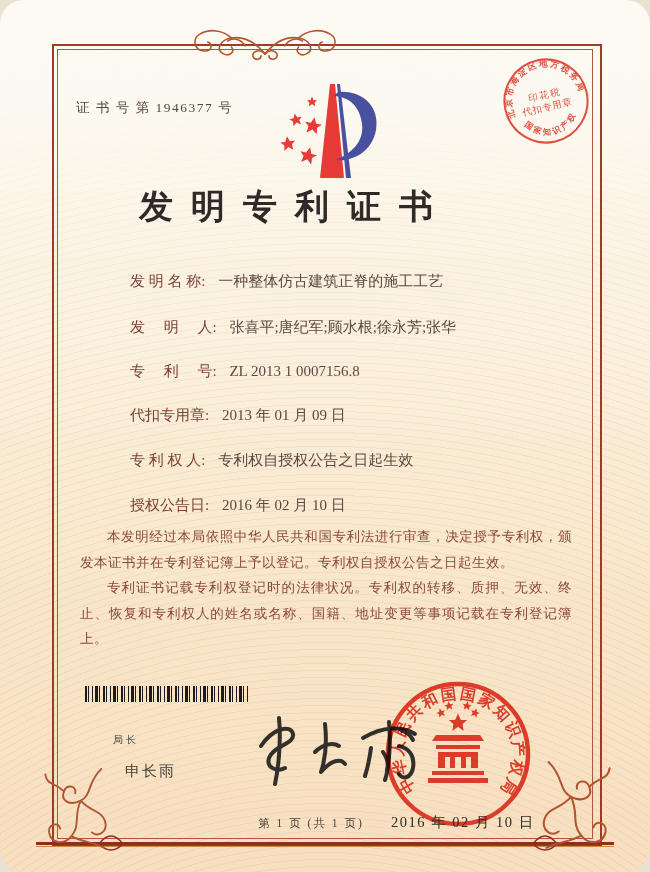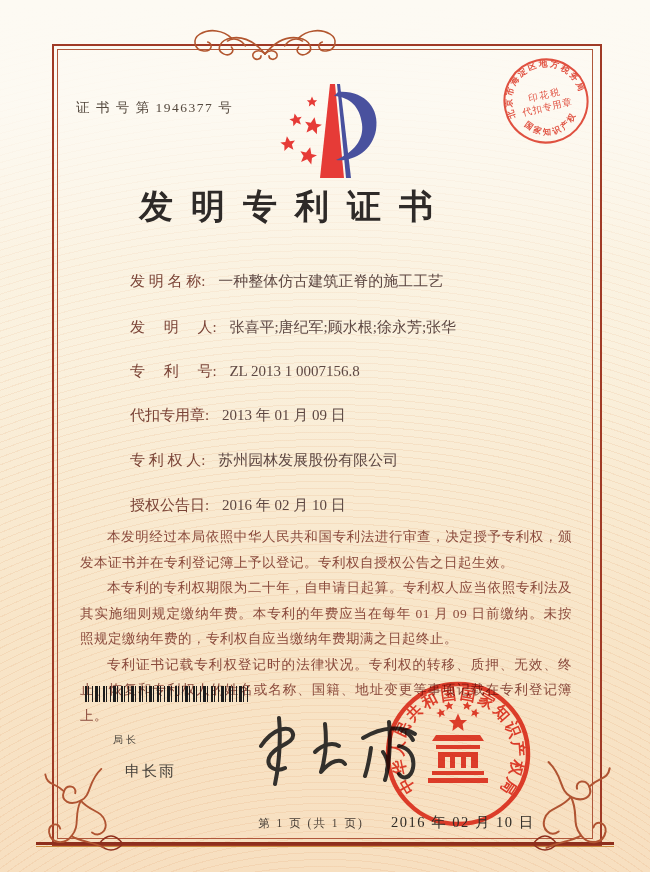--- a/index.html
+++ b/index.html
@@ -3,20 +3,21 @@
 <meta charset="utf-8">
 <style>
   html,body{margin:0;padding:0;background:#e9e2d2;}
   .page{
     position:relative;width:650px;height:872px;margin:0 auto;overflow:hidden;
     font-family:"Liberation Serif","DejaVu Serif",serif;
     background-image:
       linear-gradient(180deg, rgba(253,250,243,1) 0%, rgba(253,250,243,.88) 12%, rgba(251,243,227,.4) 30%, rgba(250,236,210,0) 52%),
       repeating-radial-gradient(circle at 50% 150%, rgba(222,148,92,.14) 0 1px, rgba(255,255,255,0) 1px 7px),
       linear-gradient(180deg,#fcf8ee 0%,#faf0dc 40%,#f8e5c8 72%,#f7dfc0 100%);
+    border-radius: 24px;
   }
   .frame-outer{position:absolute;left:52px;top:44px;width:546px;height:799px;border:2px solid #a03a26;}
   .frame-inner{position:absolute;left:57px;top:49px;width:534px;height:788px;border:1px solid #b0573b;}
   .cert-no{position:absolute;left:76px;top:99px;font-size:13.5px;letter-spacing:1.5px;color:#55493e;}
   .logo{position:absolute;left:266px;top:80px;width:126px;height:104px;}
   .tax-stamp{position:absolute;left:499px;top:54px;width:94px;height:94px;transform:rotate(-13deg);opacity:.92;mix-blend-mode:multiply;}
   .title{position:absolute;left:0;top:184px;width:572px;text-align:center;font-size:34px;font-weight:600;
          color:#2e2a28;letter-spacing:18px;padding-left:18px;box-sizing:border-box;}
   .fields{position:absolute;left:84px;top:0;width:500px;}
   .field-row{position:absolute;left:0;font-size:15px;white-space:nowrap;margin-left:46px;}
@@ -116,31 +117,30 @@
     <div class="field-row f2">
       <span class="field-label">专　 利　 号:</span>
       <span class="field-value">ZL 2013 1 0007156.8</span>
     </div>
     <div class="field-row f3">
       <span class="field-label">代扣专用章:</span>
       <span class="field-value">2013 年 01 月 09 日</span>
     </div>
     <div class="field-row f4">
       <span class="field-label">专 利 权 人:</span>
-      <span class="field-value">苏州园林发展股份有限公司</span>
+      <span class="field-value">专利权自授权公告之日起生效</span>
     </div>
     <div class="field-row f5">
       <span class="field-label">授权公告日:</span>
       <span class="field-value">2016 年 02 月 10 日</span>
     </div>
   </div>
 
   <div class="body-text">
     <p>本发明经过本局依照中华人民共和国专利法进行审查，决定授予专利权，颁发本证书并在专利登记簿上予以登记。专利权自授权公告之日起生效。</p>
-    <p>本专利的专利权期限为二十年，自申请日起算。专利权人应当依照专利法及其实施细则规定缴纳年费。本专利的年费应当在每年 01 月 09 日前缴纳。未按照规定缴纳年费的，专利权自应当缴纳年费期满之日起终止。</p>
     <p>专利证书记载专利权登记时的法律状况。专利权的转移、质押、无效、终止、恢复和专利权人的姓名或名称、国籍、地址变更等事项记载在专利登记簿上。</p>
   </div>
 
   <div class="barcode"></div>
 
   <div class="director-title">局长</div>
   <div class="director-name">申长雨</div>
 
   <div class="signature">
     <svg viewBox="0 0 190 88" width="190" height="88">

